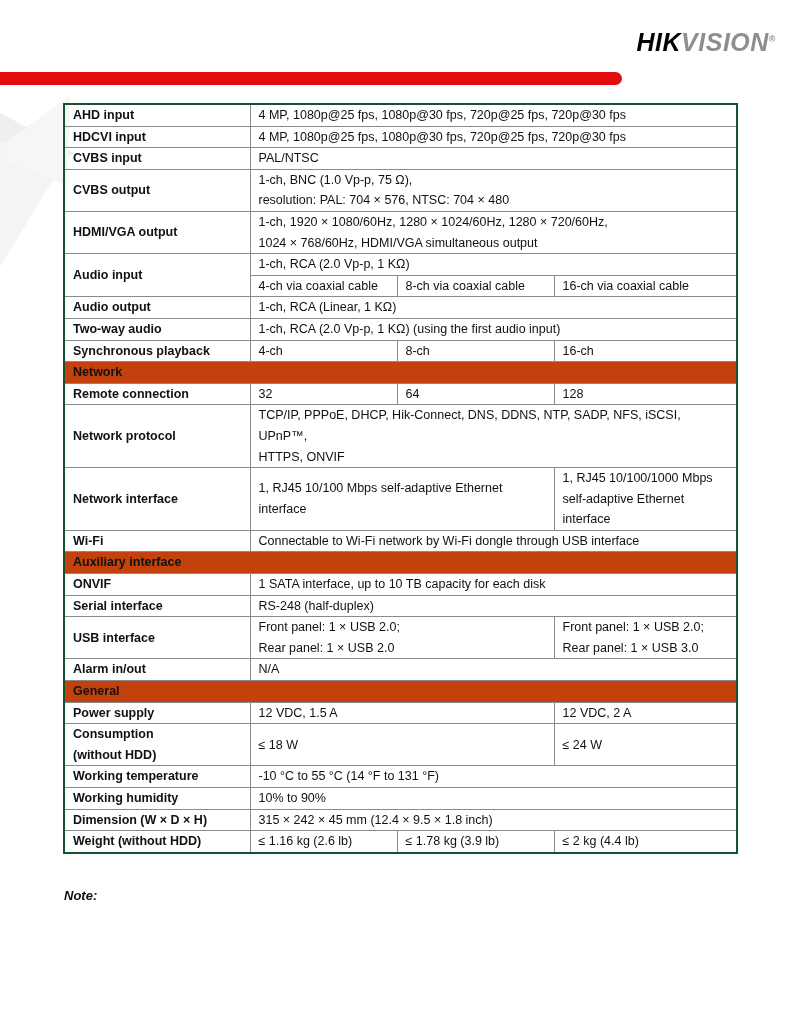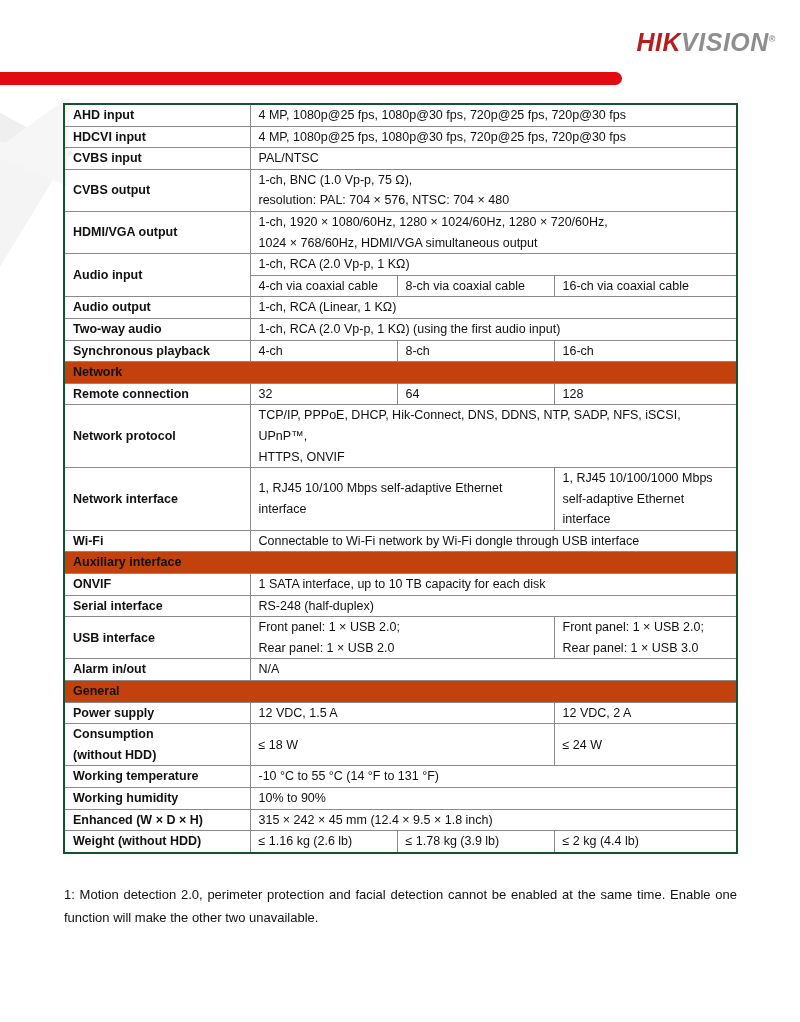--- a/index.html
+++ b/index.html
@@ -8,21 +8,21 @@
     background:#ffffff; overflow:hidden;
     font-family:"Liberation Sans", sans-serif;
     -webkit-font-smoothing:antialiased;
   }
   
   .logo {
     position:absolute; top:26px; right:24px;
     font-style:italic; font-weight:bold; font-size:25px;
     letter-spacing:.5px; white-space:nowrap; line-height:26px;
   }
-  .logo .hik { color:#b91c1c; }
+  .logo .hik { color:#000000; }
   .logo .vision { color:#8e8e8e; }
   .logo .reg { font-size:9px; color:#8e8e8e; vertical-align:super; font-style:normal; }
   .red-bar {
     position:absolute; left:0; top:72px; width:622px; height:13px;
     background:#e20b10; border-radius:0 7px 7px 0;
   }
   
   .wm { position:absolute; pointer-events:none; }
   .wm1 { left:-38px; top:92px;  width:112px; height:118px; background:#efefef;
          clip-path:polygon(0 0, 100% 52%, 8% 100%); }
@@ -167,27 +167,27 @@
       </tr>
       <tr>
         <td class="label-cell">Working temperature</td>
         <td class="value-cell" colspan="3">-10 °C to 55 °C (14 °F to 131 °F)</td>
       </tr>
       <tr>
         <td class="label-cell">Working humidity</td>
         <td class="value-cell" colspan="3">10% to 90%</td>
       </tr>
       <tr>
-        <td class="label-cell">Enhanced (W × D × H)</td>
+        <td class="label-cell">Dimension (W × D × H)</td>
         <td class="value-cell" colspan="3">315 × 242 × 45 mm (12.4 × 9.5 × 1.8 inch)</td>
       </tr>
       <tr>
         <td class="label-cell">Weight (without HDD)</td>
         <td class="value-cell" colspan="1">≤ 1.16 kg (2.6 lb)</td>
         <td class="value-cell" colspan="1">≤ 1.78 kg (3.9 lb)</td>
         <td class="value-cell" colspan="1">≤ 2 kg (4.4 lb)</td>
       </tr>
     </tbody>
 </table>
 
 <div class="notes">
-  <p class="note-item">1: Motion detection 2.0, perimeter protection and facial detection cannot be enabled at the same time. Enable one function will make the other two unavailable.</p>
+  <p class="note-title">Note:</p>
 </div>
 
 </body></html>

